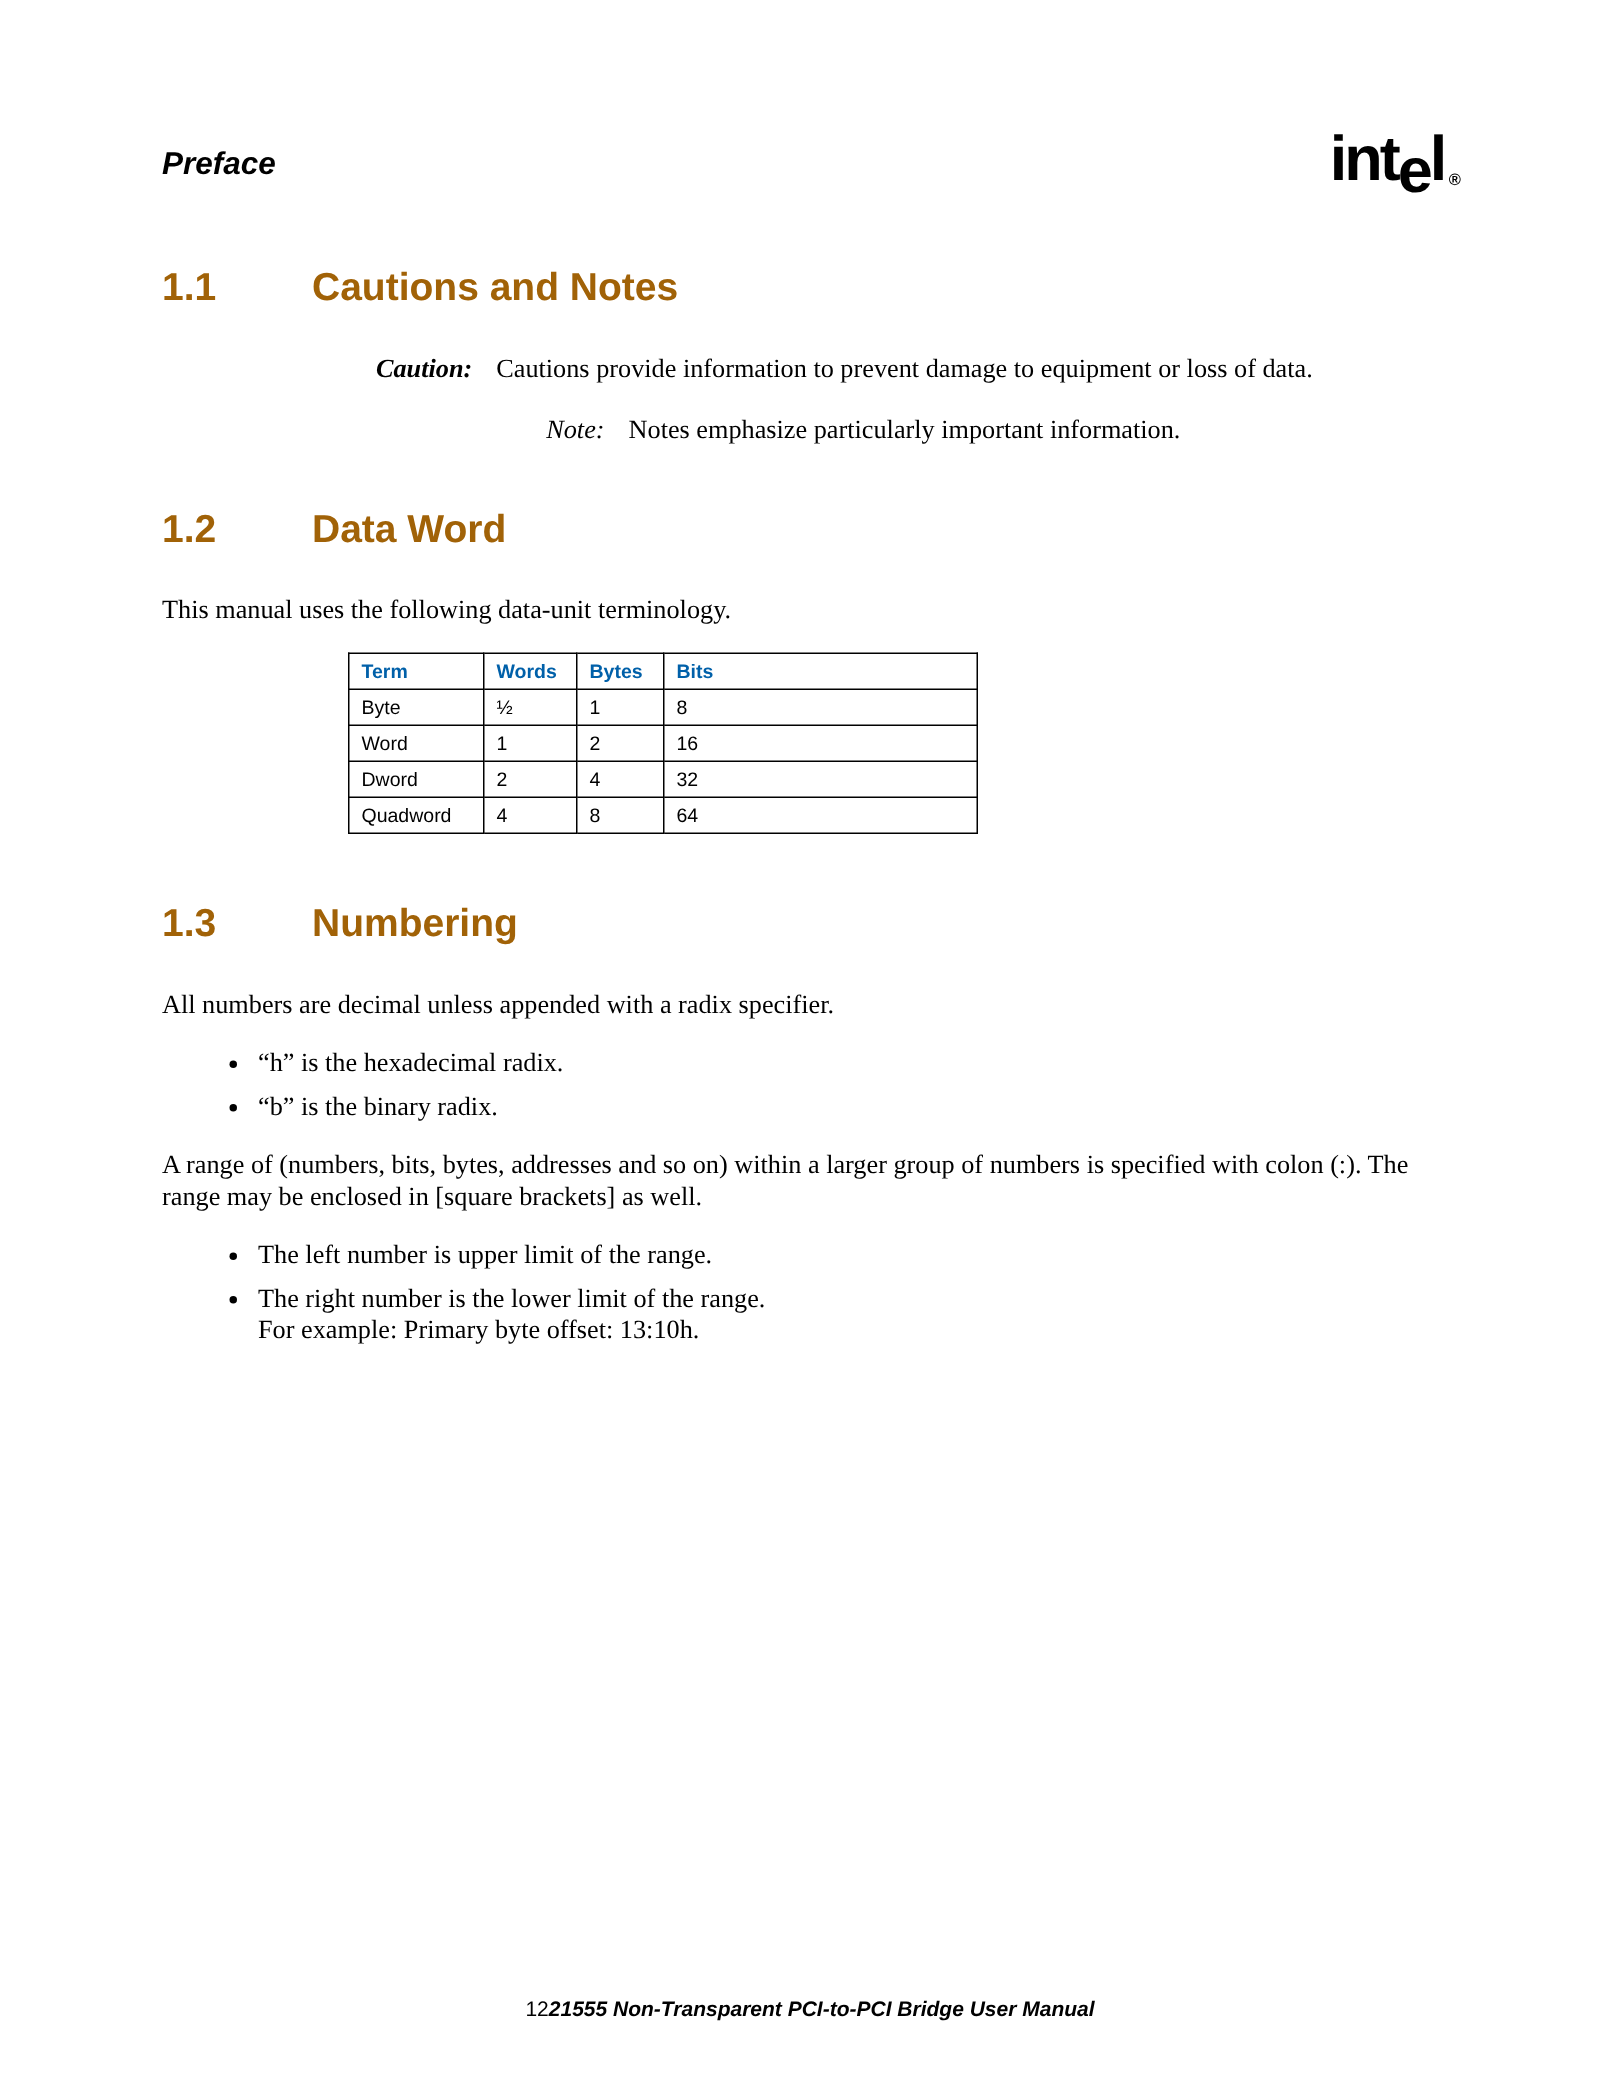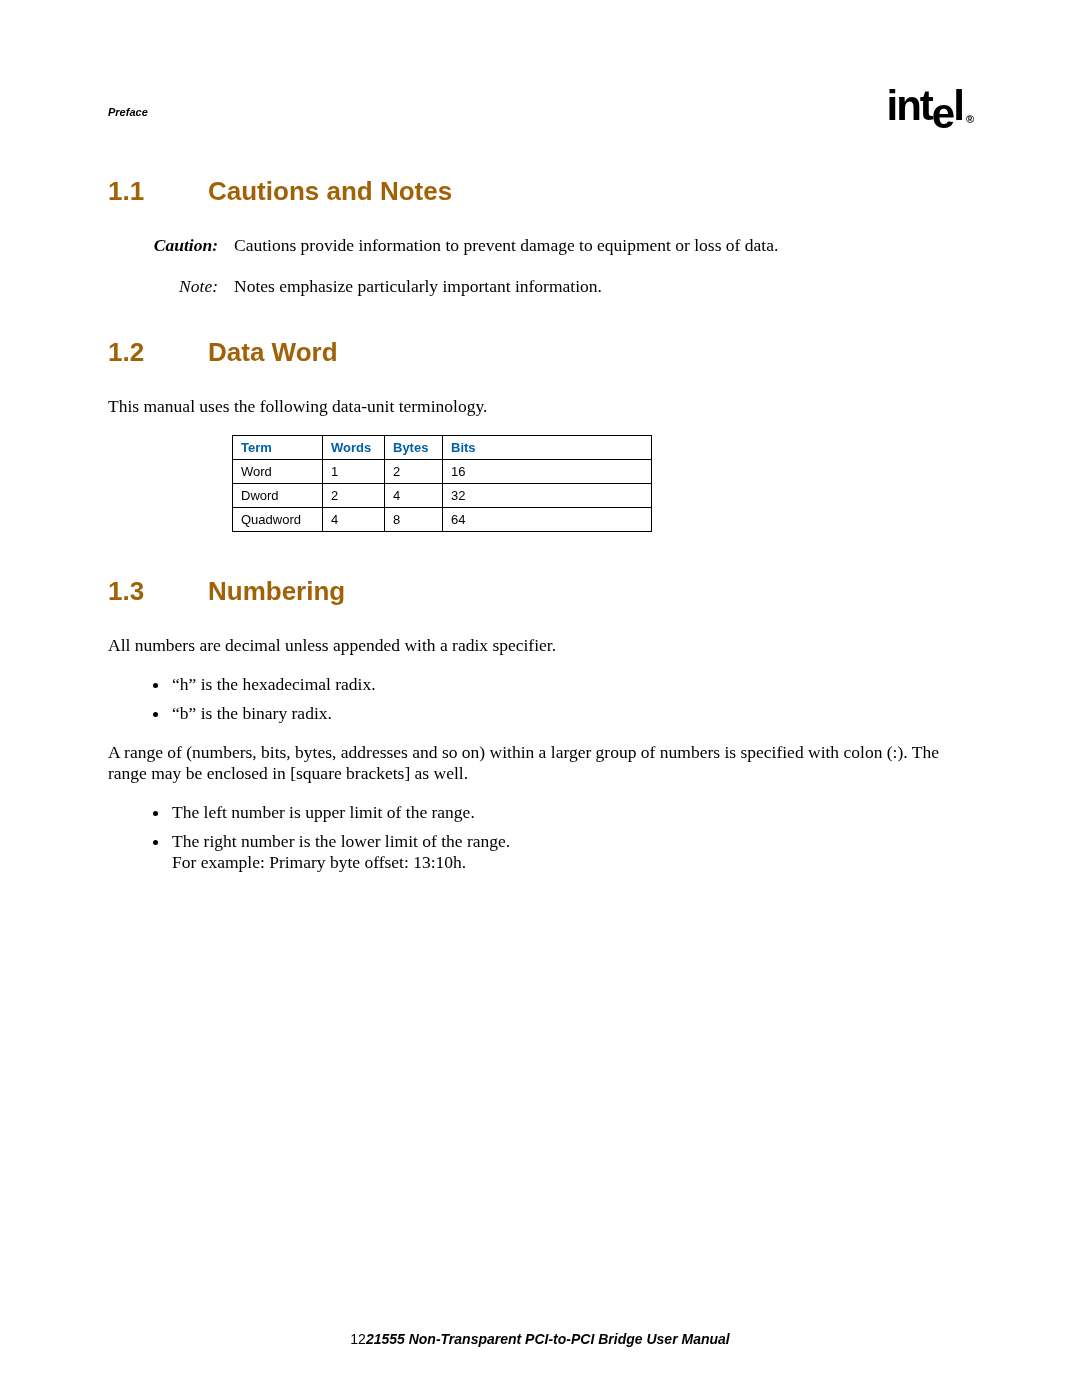--- a/index.html
+++ b/index.html
@@ -16,21 +16,21 @@
   .page-header {
     display: flex;
     justify-content: space-between;
     align-items: baseline;
     margin-bottom: 50px;
   }
   .header-title {
     font-family: Arial, Helvetica, sans-serif;
     font-style: italic;
     font-weight: bold;
-    font-size: 11px;
+    font-size: 21px;
   }
   .logo {
     font-family: Arial, Helvetica, sans-serif;
     font-size: 42px;
     font-weight: bold;
     letter-spacing: -2px;
     position: relative;
     top: 4px;
   }
   .logo .drop { position: relative; top: 8px; }
@@ -46,21 +46,21 @@
     font-weight: bold;
     font-size: 26px;
     color: #a16207;
     margin-bottom: 28px;
   }
   .section-num {
     display: inline-block;
     width: 100px;
   }
   .defn-block { padding-left: 24px; margin-bottom: 40px; }
-  .defn-row { display:flex; margin-bottom: 20px; }
+  .defn-row { display:flex; margin-bottom: 20px; justify-content: center; }
   .defn-label {
     font-style: italic;
     width: 86px;
     flex-shrink: 0;
     text-align: right;
     margin-right: 16px;
   }
   .defn-label.bold { font-weight: bold; }
   .body-para { margin-bottom: 18px; }
   .data-table {
@@ -134,20 +134,26 @@
   <thead>
     <tr>
       <th class="col-term">Term</th>
       <th class="col-words">Words</th>
       <th class="col-bytes">Bytes</th>
       <th class="col-bits">Bits</th>
     </tr>
   </thead>
   <tbody>
     <tr>
+      <td>Byte</td>
+      <td>½</td>
+      <td>1</td>
+      <td>8</td>
+    </tr>
+    <tr>
       <td>Word</td>
       <td>1</td>
       <td>2</td>
       <td>16</td>
     </tr>
     <tr>
       <td>Dword</td>
       <td>2</td>
       <td>4</td>
       <td>32</td>

